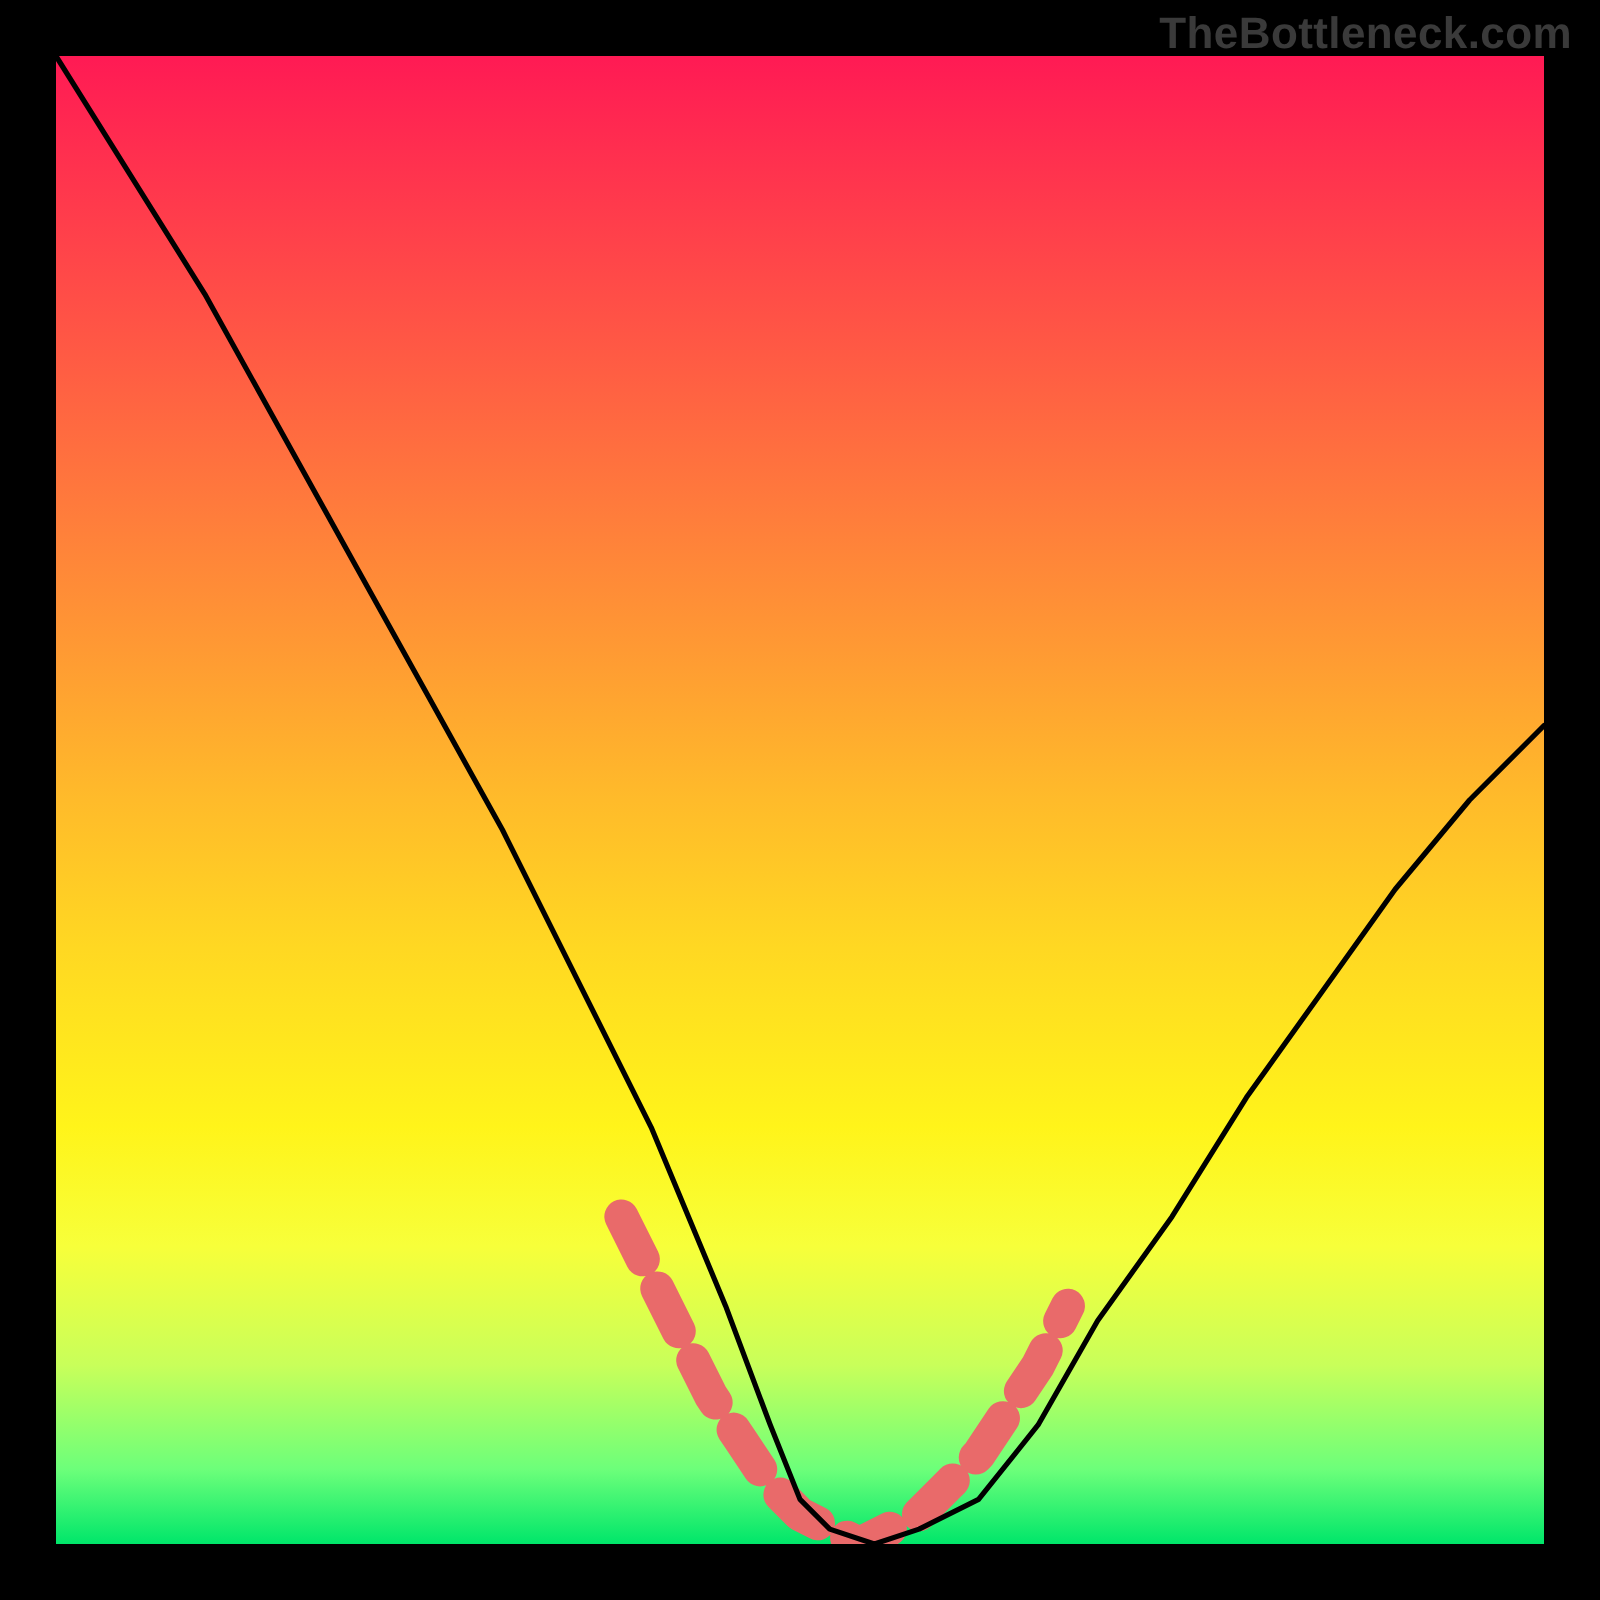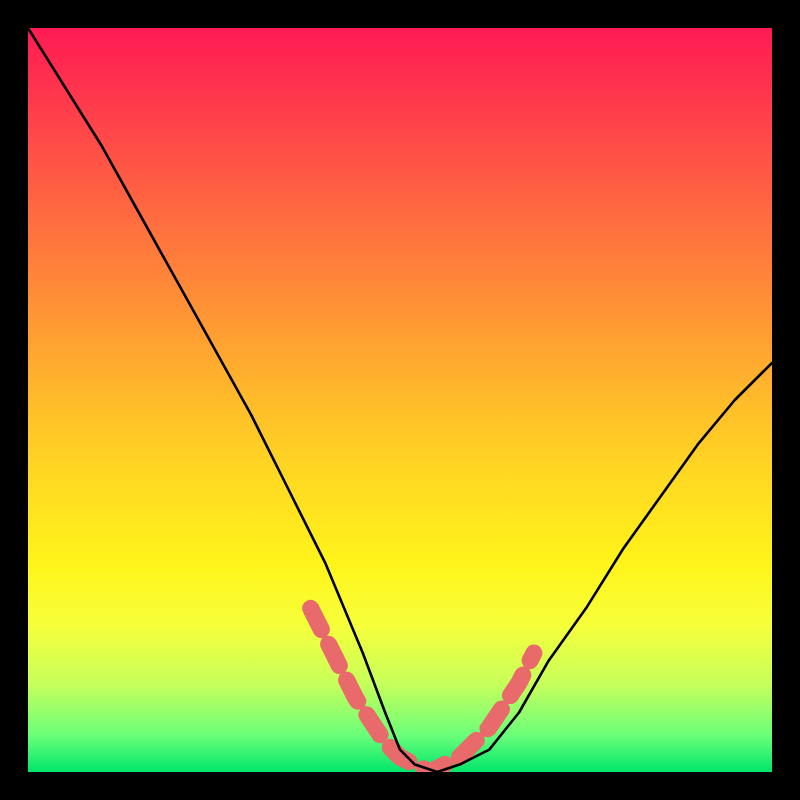--- a/index.html
+++ b/index.html
@@ -53,20 +53,21 @@
     left: 0;
     top: 0;
     width: 100%;
     height: 100%;
   }
 </style>
 </head>
 <body>
 
 <div class="frame">
+  <div class="watermark">TheBottleneck.com</div>
 
   <div class="plot-area">
     <svg viewBox="0 0 100 100" preserveAspectRatio="none">
       <g>
         <path id="marker-path" fill="none" stroke="#e96a6a" stroke-width="2.3" stroke-linecap="round" stroke-linejoin="round" stroke-dasharray="3.2 2.2" d="M38.00 78.00 L40.00 82.00 L42.00 86.00 L44.00 90.00 L46.00 93.00 L48.00 96.00 L50.00 98.00 L52.00 99.00 L54.00 100.00 L56.00 99.00 L58.00 98.00 L60.00 96.00 L62.00 94.00 L64.00 91.00 L66.00 88.00 L68.00 84.00"></path>
       </g>
       <g>
         <path id="curve-path" fill="none" stroke="#000000" stroke-width="0.35" stroke-linecap="round" stroke-linejoin="round" d="M0.00 0.00 L5.00 8.00 L10.00 16.00 L15.00 25.00 L20.00 34.00 L25.00 43.00 L30.00 52.00 L35.00 62.00 L40.00 72.00 L45.00 84.00 L48.00 92.00 L50.00 97.00 L52.00 99.00 L55.00 100.00 L58.00 99.00 L62.00 97.00 L66.00 92.00 L70.00 85.00 L75.00 78.00 L80.00 70.00 L85.00 63.00 L90.00 56.00 L95.00 50.00 L100.00 45.00"></path>
       </g>
     </svg>

